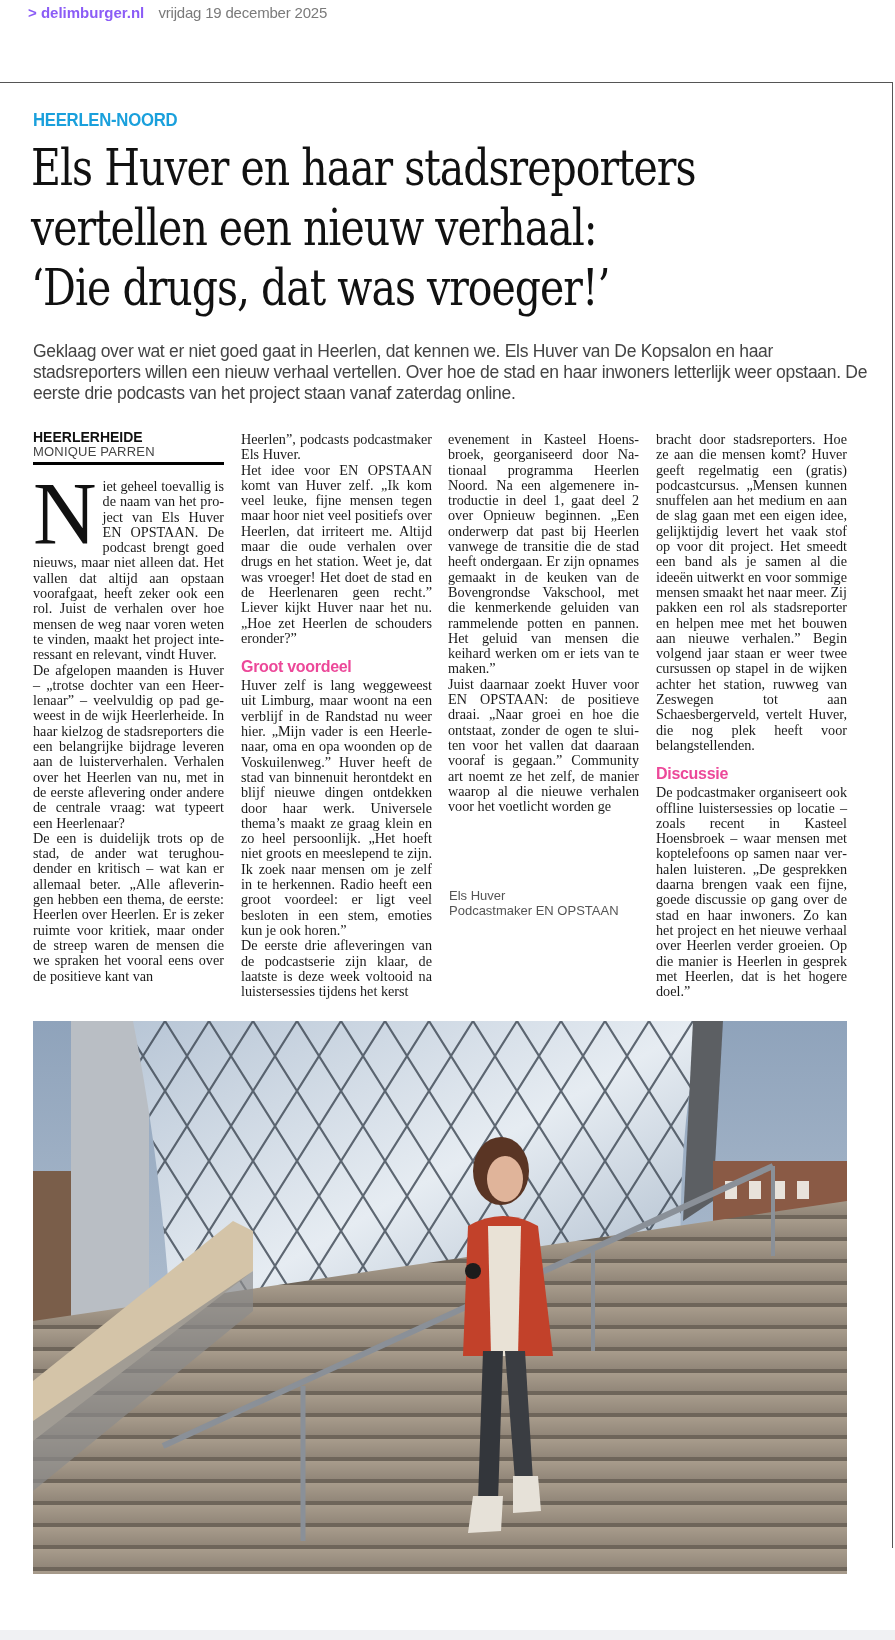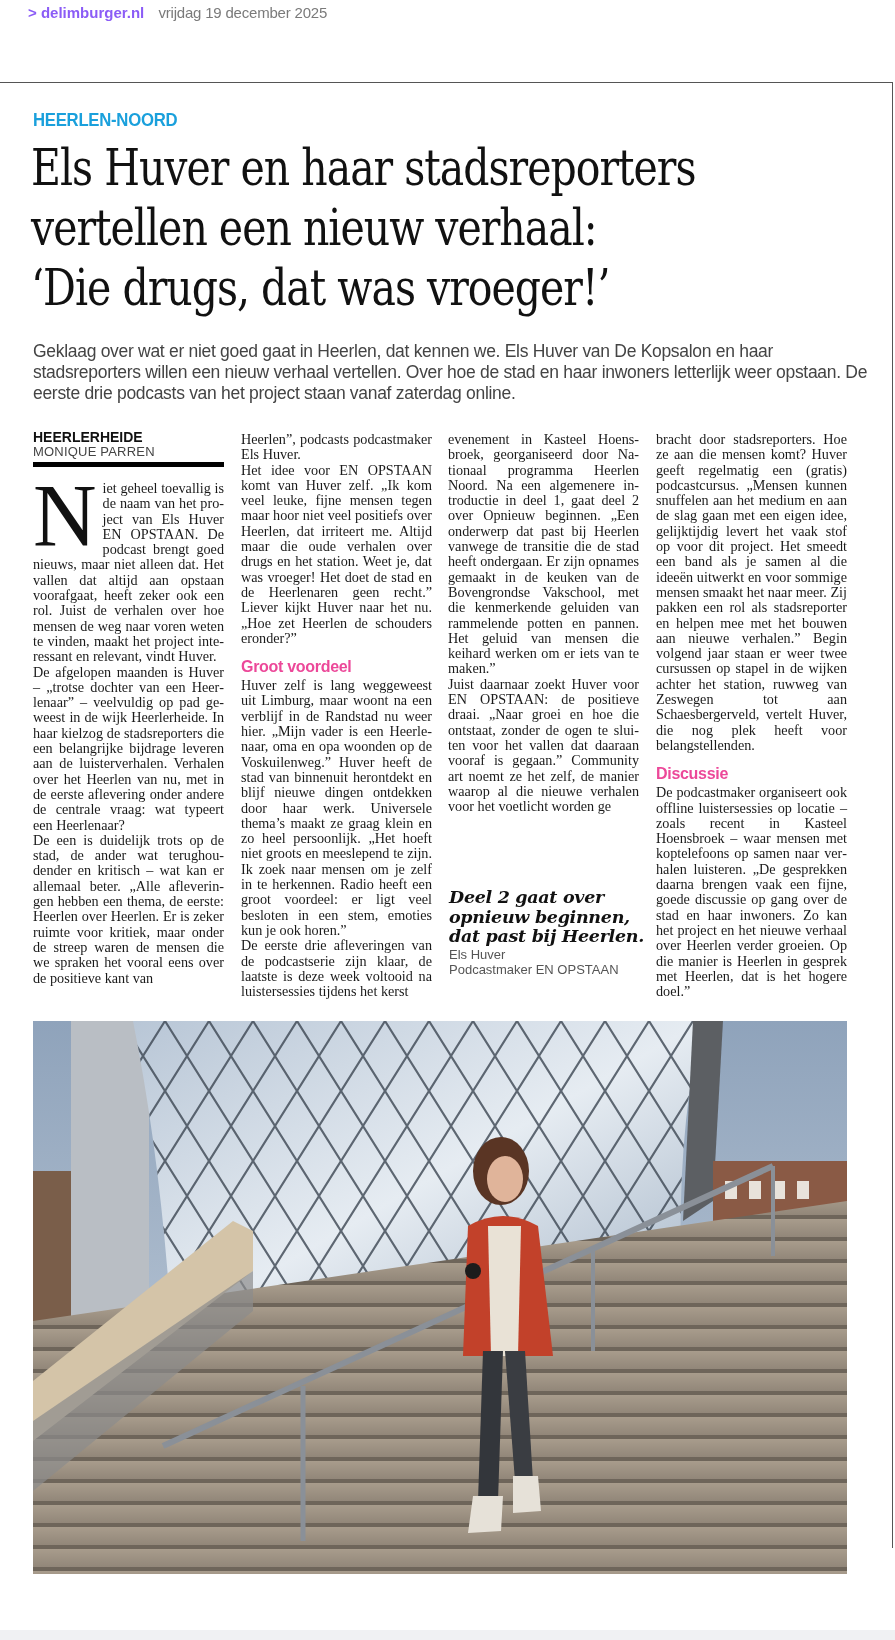--- a/index.html
+++ b/index.html
@@ -13,21 +13,21 @@
   .headline { position: absolute; left: 31px; top: 138px; width: 850px; font-family: "DejaVu Serif", serif; font-weight: normal; font-size: 50px; line-height: 60px; color: #111; letter-spacing: -1.2px; transform: scaleX(0.82); transform-origin: left; white-space: nowrap; margin: 0; }
   .headline span { display: block; }
   .intro { position: absolute; left: 33px; top: 341px; width: 840px; font-family: "Liberation Sans", sans-serif; font-size: 17.5px; line-height: 21px; color: #444; letter-spacing: -0.3px; margin: 0; }
   .col { position: absolute; top: 432px; width: 191px; font-family: "Liberation Serif", serif; font-size: 14.2px; line-height: 15.3px; color: #1a1a1a; text-align: justify; hyphens: manual; }
   .col p { margin: 0; }
   .col1 { left: 33px; }
   .col2 { left: 241px; }
   .col3 { left: 448px; }
   .col4 { left: 656px; }
   .byline-place { font-family: "Liberation Sans", sans-serif; font-weight: bold; font-size: 14px; line-height: 15px; color: #111; margin-top: -2px; }
-  .byline-author { font-family: "Liberation Sans", sans-serif; font-size: 13px; line-height: 14px; color: #444; padding-bottom: 3px; border-bottom: 5px solid #000000; margin-bottom: 14px; letter-spacing: 0.2px; }
+  .byline-author { font-family: "Liberation Sans", sans-serif; font-size: 13px; line-height: 14px; color: #444; padding-bottom: 3px; border-bottom: 3px solid #000000; margin-bottom: 14px; letter-spacing: 0.2px; }
   .dropcap { float: left; font-family: "Liberation Serif", serif; font-size: 88px; line-height: 62px; height: 62px; margin: 4px 6px 0 0; padding: 0; color: #111; }
   .subhead { font-family: "Liberation Sans", sans-serif; font-weight: bold; font-size: 16px; line-height: 18px; color: #ec4899; margin: 12px 0 2px 0; letter-spacing: -0.3px; }
   .quote-block { position: absolute; left: 449px; top: 888px; width: 200px; }
   .quote-text { font-family: "DejaVu Serif", serif; font-weight: bold; font-style: italic; font-size: 17.5px; line-height: 19.5px; color: #111; margin: 0; letter-spacing: -0.3px; }
   .quote-name, .quote-role { font-family: "Liberation Sans", sans-serif; font-size: 13px; line-height: 15px; color: #555; margin: 0; }
   .quote-name { margin-top: 0; }
   .photo { position: absolute; left: 33px; top: 1021px; width: 814px; height: 553px; overflow: hidden; background: #aab6c3; }
   .photo svg { display: block; }
   .caption { position: absolute; left: 33px; top: 1660px; font-family: "Liberation Sans", sans-serif; font-size: 13.5px; color: #111; white-space: nowrap; letter-spacing: -0.3px; text-align: center; }
   .caption .cap-text { font-weight: bold; }
@@ -72,21 +72,20 @@
   <p>Huver zelf is lang weggeweest uit Limburg, maar woont na een verblijf in de Randstad nu weer hier. „Mijn vader is een Heerle­naar, oma en opa woonden op de Voskuilenweg.” Huver heeft de stad van binnenuit herontdekt en blijf nieuwe dingen ontdek­ken door haar werk. Universele thema’s maakt ze graag klein en zo heel persoonlijk. „Het hoeft niet groots en meeslepend te zijn. Ik zoek naar mensen om je zelf in te herkennen. Radio heeft een groot voordeel: er ligt veel besloten in een stem, emoties kun je ook horen.”</p>
   <p>De eerste drie afleveringen van de podcastserie zijn klaar, de laatste is deze week voltooid na luistersessies tijdens het kerst­</p>
 </div>
 
 <div class="col col3">
   <p>evenement in Kasteel Hoens­broek, georganiseerd door Na­tionaal programma Heerlen Noord. Na een algemenere in­troductie in deel 1, gaat deel 2 over Opnieuw beginnen. „Een onderwerp dat past bij Heerlen vanwege de transitie die de stad heeft ondergaan. Er zijn opna­mes gemaakt in de keuken van de Bovengrondse Vakschool, met die kenmerkende geluiden van rammelende potten en pan­nen. Het geluid van mensen die keihard werken om er iets van te maken.”</p>
   <p>Juist daarnaar zoekt Huver voor EN OPSTAAN: de positie­ve draai. „Naar groei en hoe die ontstaat, zonder de ogen te slui­ten voor het vallen dat daaraan vooraf is gegaan.” Community art noemt ze het zelf, de manier waarop al die nieuwe verhalen voor het voetlicht worden ge­</p>
 </div>
 
 <div class="quote-block">
-  <p class="quote-text">Deel 2 gaat over opnieuw beginnen, dat past bij Heerlen.</p>
   <p class="quote-name">Els Huver</p>
   <p class="quote-role">Podcastmaker EN OPSTAAN</p>
 </div>
 
 <div class="col col4">
   <p>bracht door stadsreporters. Hoe ze aan die mensen komt? Huver geeft regelmatig een (gratis) podcastcursus. „Men­sen kunnen snuffelen aan het medium en aan de slag gaan met een eigen idee, gelijktijdig levert het vaak stof op voor dit project. Het smeedt een band als je sa­men al die ideeën uitwerkt en voor sommige mensen smaakt het naar meer. Zij pakken een rol als stadsreporter en helpen mee met het bouwen aan nieu­we verhalen.” Begin volgend jaar staan er weer twee cursus­sen op stapel in de wijken achter het station, ruwweg van Zeswe­gen tot aan Schaesbergerveld, vertelt Huver, die nog plek heeft voor belangstellenden.</p>
   <div class="subhead">Discussie</div>
   <p>De podcastmaker organiseert ook offline luistersessies op lo­catie – zoals recent in Kasteel Hoensbroek – waar mensen met koptelefoons op samen naar ver­halen luisteren. „De gesprekken daarna brengen vaak een fijne, goede discussie op gang over de stad en haar inwoners. Zo kan het project en het nieuwe ver­haal over Heerlen verder groei­en. Op die manier is Heerlen in gesprek met Heerlen, dat is het hogere doel.”</p>
 </div>
 

